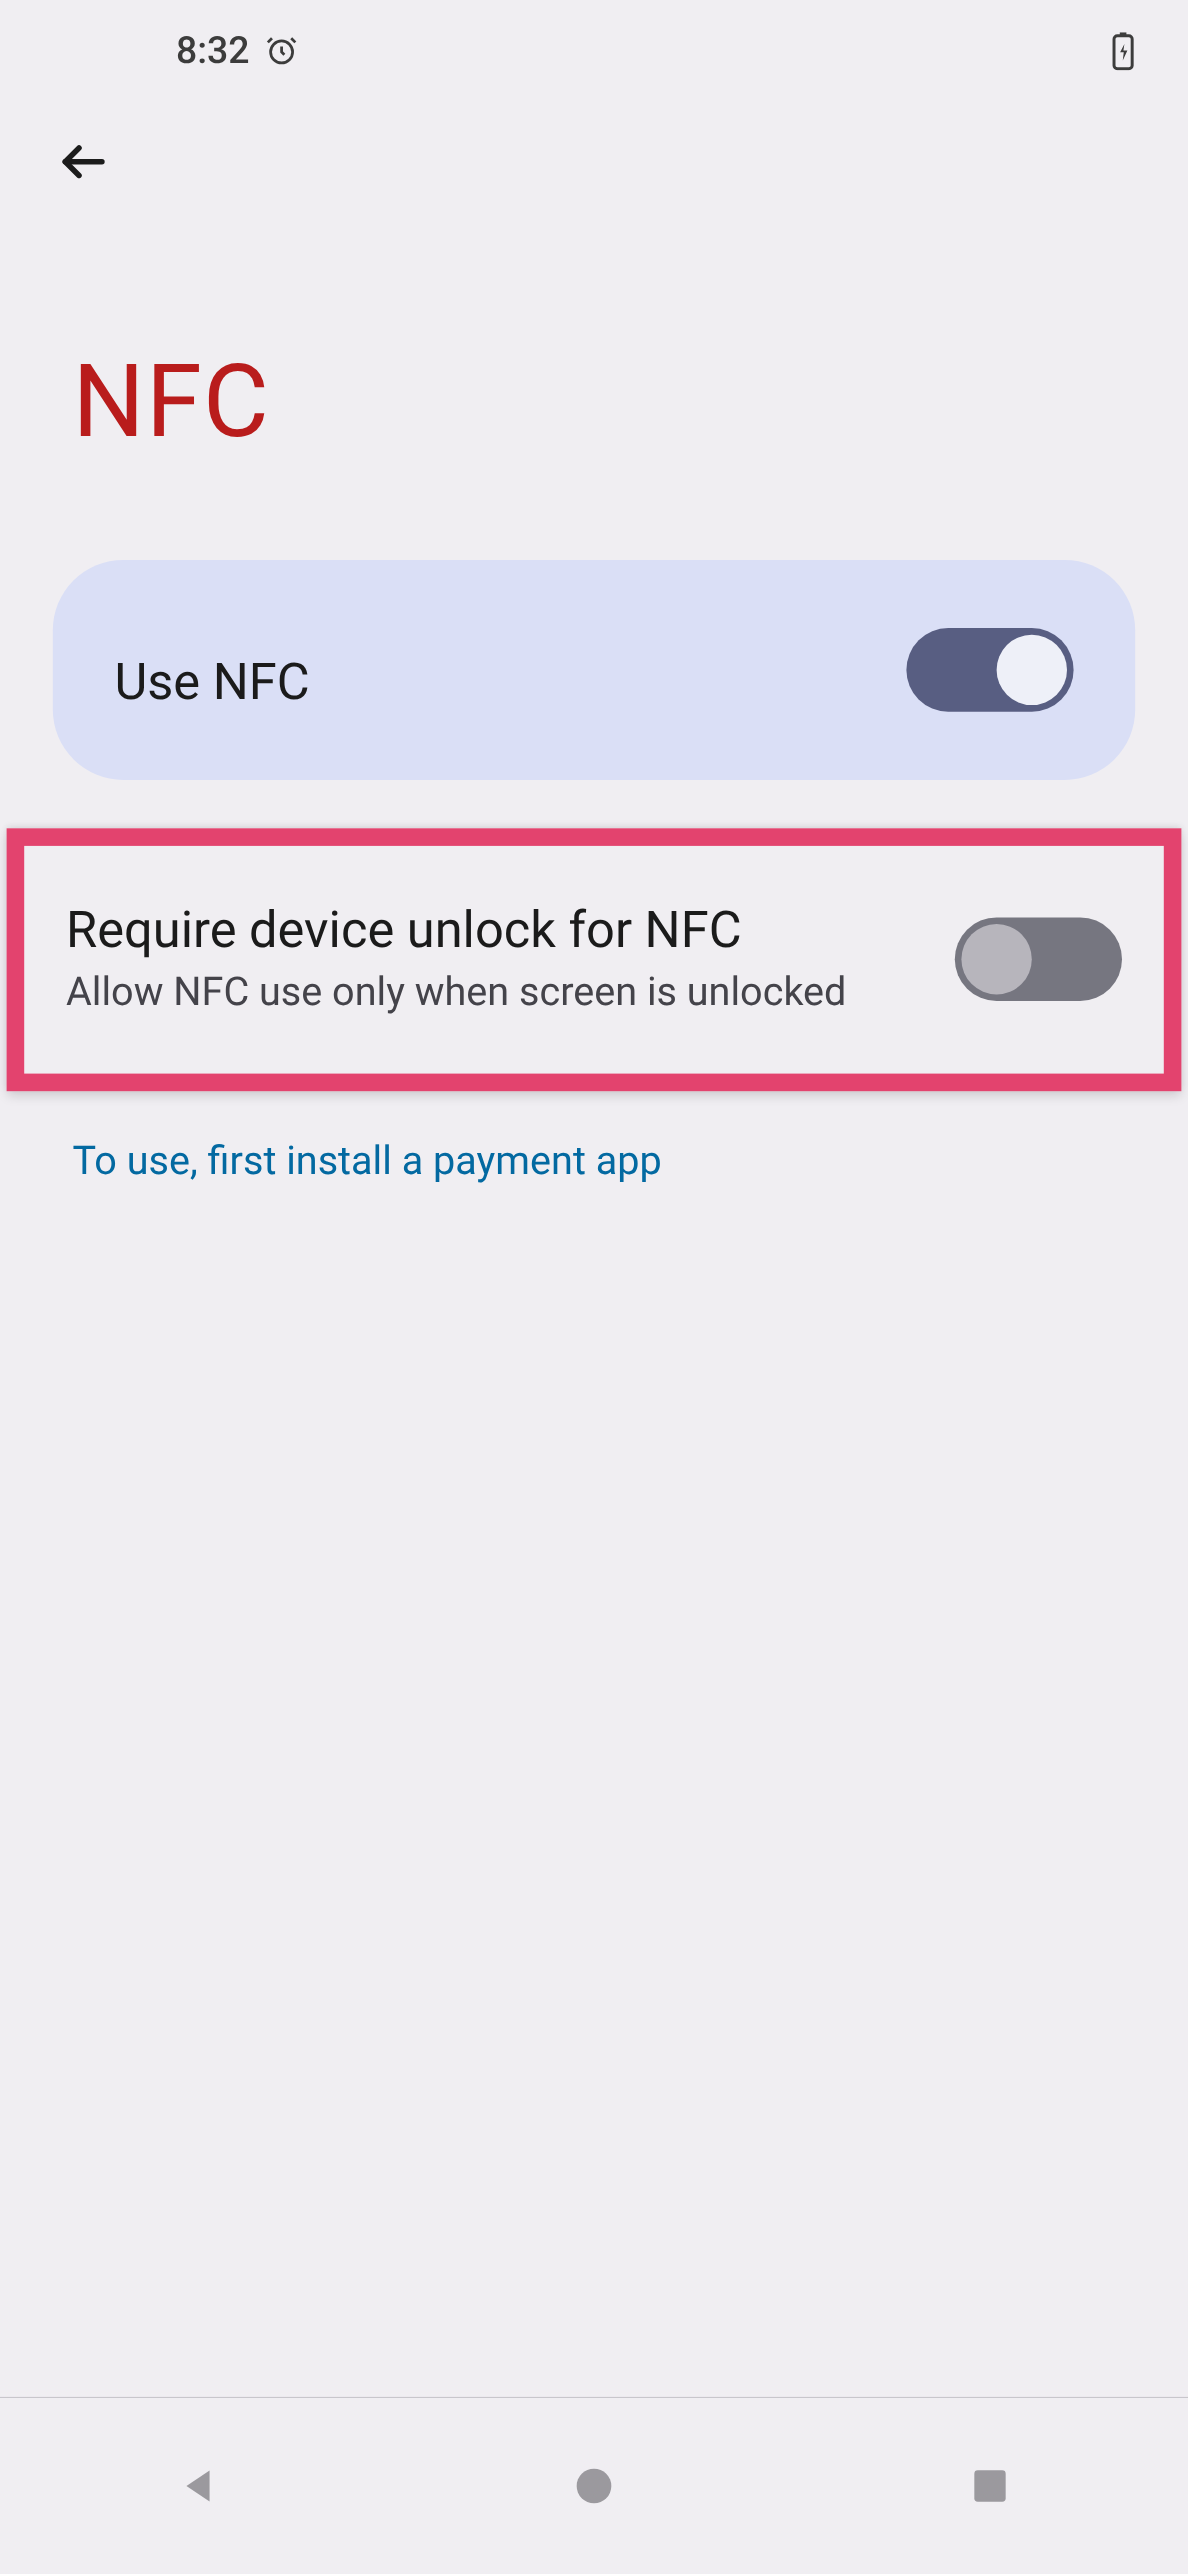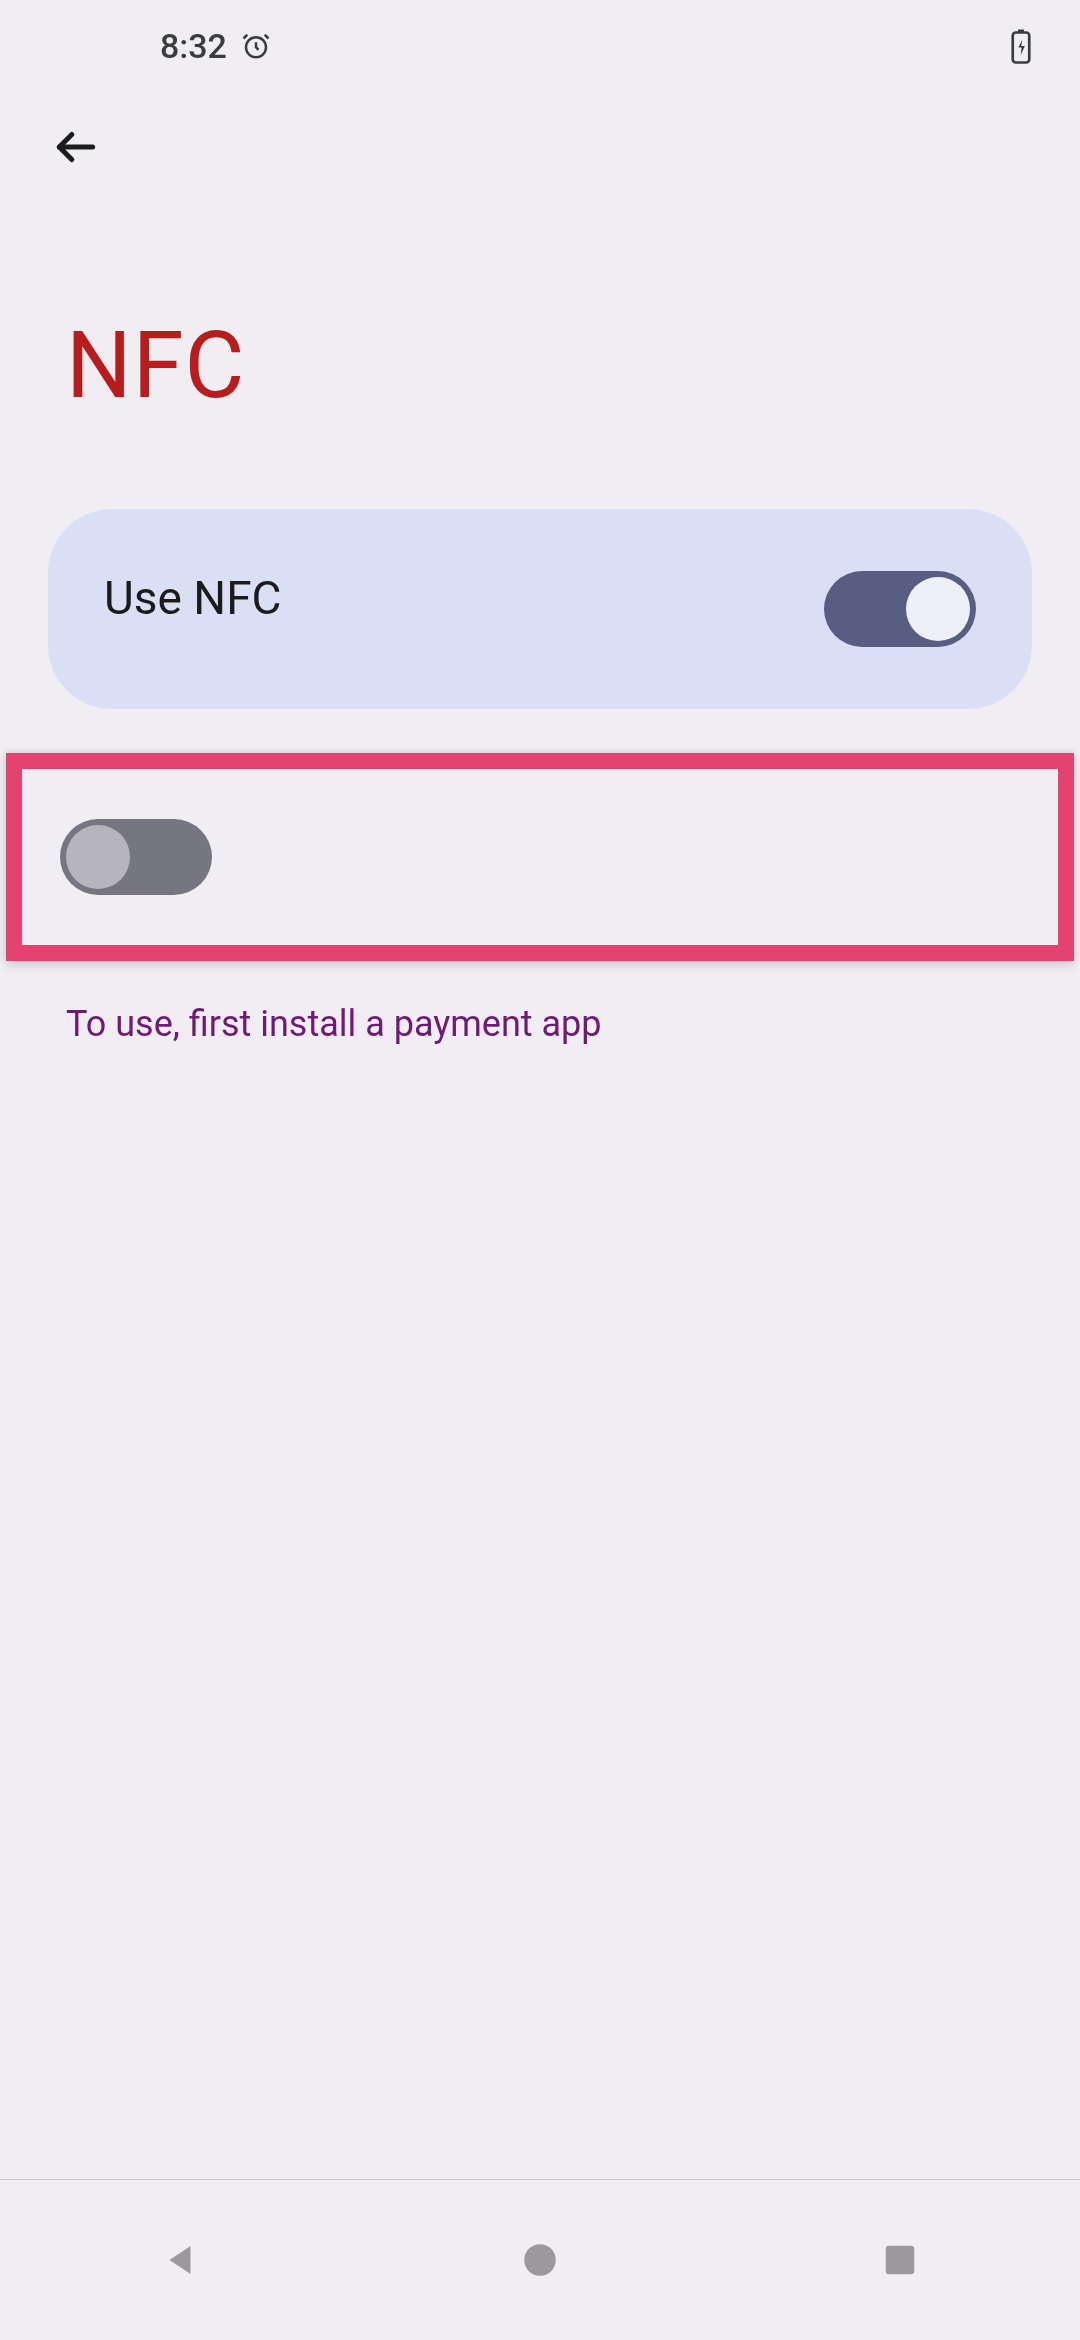--- a/index.html
+++ b/index.html
@@ -79,21 +79,21 @@
     }
     .content {
       padding: 0 48px;
       flex: 1;
     }
     .card {
       background: #dadff6;
       border-radius: 64px;
       padding: 62px 56px;
       display: flex;
-      align-items: flex-start;
+      align-items: flex-end;
       justify-content: space-between;
       margin-bottom: 44px;
     }
     .card-title {
       font-size: 46px;
       font-weight: 400;
       color: #1b1b1b;
     }
     .switch {
       position: relative;
@@ -154,21 +154,21 @@
     .disabled-row {
       padding: 40px 18px 40px 18px;
     }
     .disabled-row .pref-title {
       font-size: 46px;
       color: #9a98a0;
       margin-bottom: 6px;
     }
     .disabled-row .pref-sub {
       font-size: 36px;
-      color: #701a75;
+      color: #0369a1;
     }
 
     .nav-divider {
       position: absolute;
       bottom: 160px;
       left: 0;
       right: 0;
       height: 1px;
       background: #c8c6cc;
     }
@@ -242,20 +242,24 @@
 
     <div class="card">
       <span class="card-title">Use NFC</span>
       <div class="switch on">
         <div class="knob"></div>
       </div>
     </div>
 
     <div class="highlight-wrap">
       <div class="preference-row">
+        <div class="pref-text">
+          <div class="pref-title">Require device unlock for NFC</div>
+          <div class="pref-sub">Allow NFC use only when screen is unlocked</div>
+        </div>
         <div class="switch off">
           <div class="knob"></div>
         </div>
       </div>
     </div>
 
     <div class="preference-row disabled-row">
       <div class="pref-text">
         <div class="pref-sub">To use, first install a payment app</div>
       </div>

